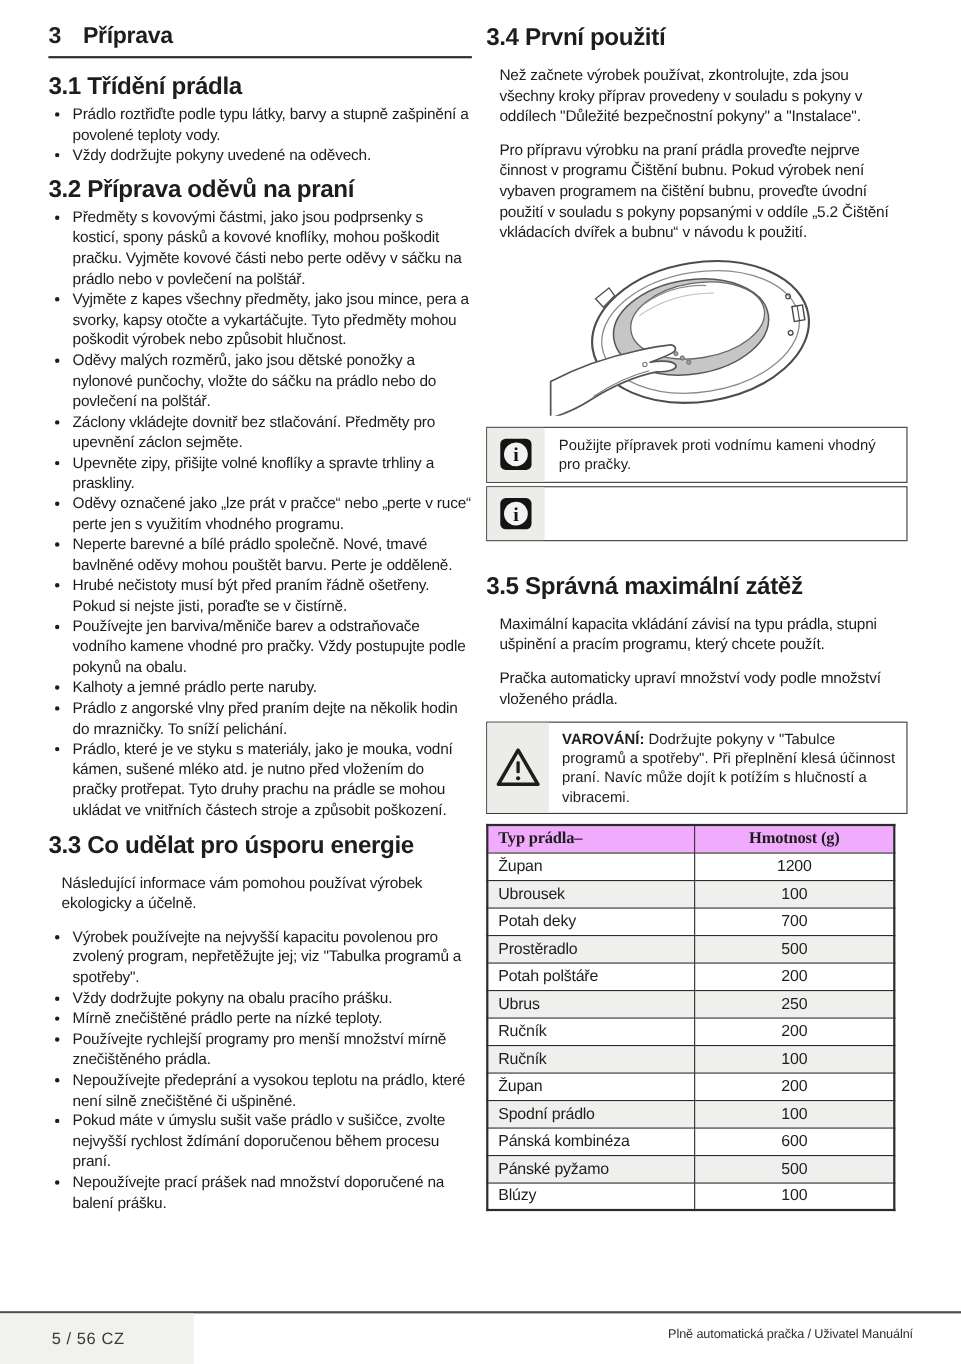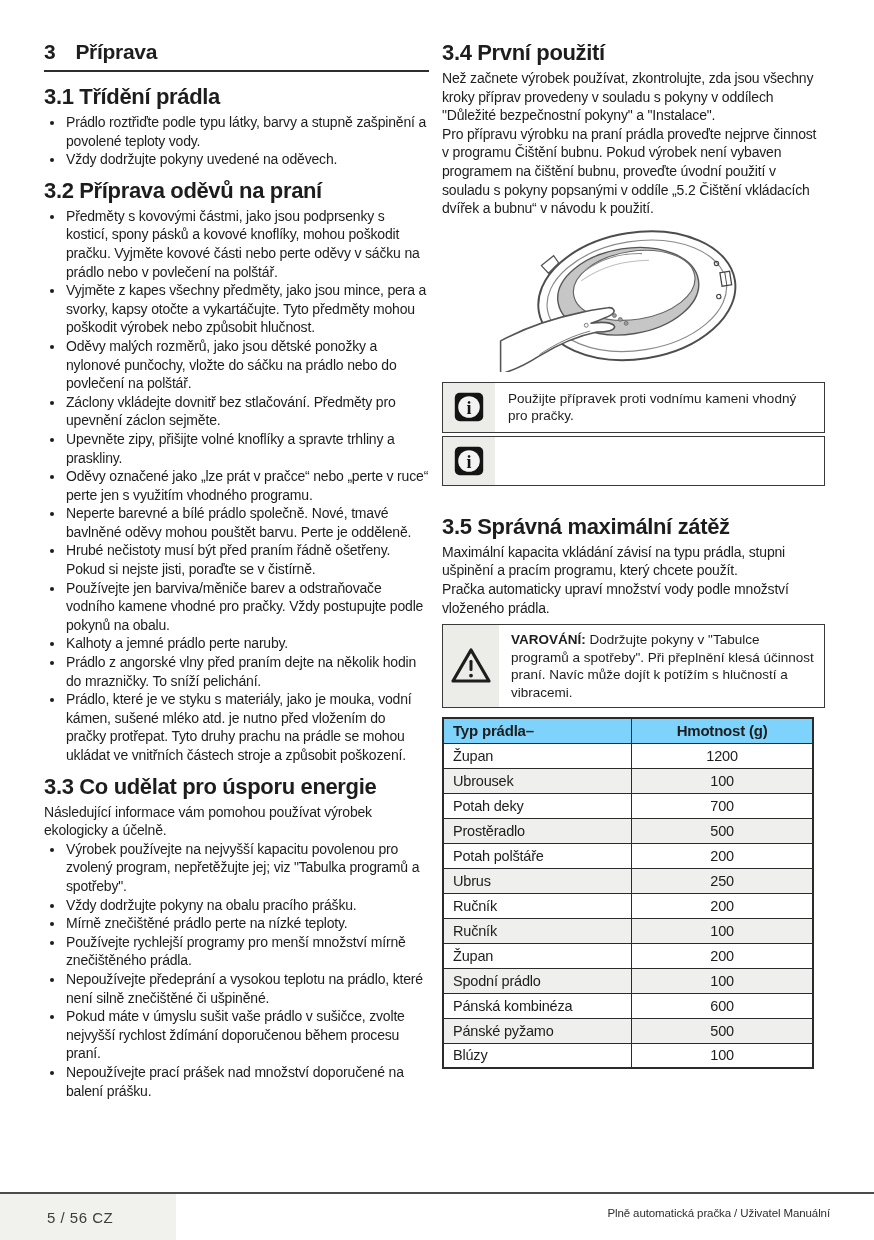--- a/index.html
+++ b/index.html
@@ -5,39 +5,39 @@
   * { box-sizing: border-box; }
   html,body { margin:0; padding:0; }
   body {
     width:874px; height:1240px;
     background:#ffffff;
     font-family:"Liberation Sans", sans-serif;
     color:#1d1d1d;
     position:relative;
     overflow:hidden;
   }
-  .columns { display:flex; gap:13px; padding:40px 44px 0 44px; }
+  .columns { display:flex; gap:13px; padding:21px 44px 0 44px; }
   .col { width:385px; }
   .col-right { width:383px; }
 
   h1.chapter {
     font-size:21px; font-weight:bold; letter-spacing:-0.3px;
     margin:0 0 12px 0; padding-bottom:6px;
     border-bottom:2.5px solid #2e2e2e;
   }
   h1.chapter .num { margin-right:20px; }
   h2.section {
     font-size:22px; font-weight:bold; letter-spacing:-0.35px;
     margin:9px 0 3px 0;
   }
   p, li {
     font-size:14px; line-height:18.6px; letter-spacing:-0.18px;
     margin:0;
   }
-  p { margin:0; }
+  p { margin:12px; }
   ul.bullets { margin:0 0 4px 0; padding:0 0 0 21px; }
   ul.bullets li { padding-left:1px; }
 
   
   .figure { margin:8px 0 10px 55px; width:270px; height:146px; }
 
   
   .info-box {
     display:flex; border:1.5px solid #3a3a3a; margin-bottom:3px;
     min-height:50px; align-items:stretch;
@@ -59,21 +59,21 @@
 
   
   table.load-table {
     width:372px; border-collapse:collapse; border:2px solid #2b2b2b;
     margin-top:3px;
   }
   table.load-table th, table.load-table td {
     border:1.2px solid #2b2b2b; font-size:14.5px; letter-spacing:-0.2px;
     padding:3px 9px; height:25px;
   }
-  table.load-table th { background:#7dd3fc; font-size:15px; text-align:left; }
+  table.load-table th { background:#f0abfc; font-size:15px; text-align:left;font-family:Liberation Serif, serif; }
   table.load-table th:nth-child(2) { text-align:center;margin-left:12px; }
   table.load-table td:nth-child(2) { text-align:center; }
   table.load-table tbody tr:nth-child(even) td { background:#efefee; }
   table.load-table col.c1 { width:51%; }
 
   
   .footer-rule {
     position:absolute; left:0; top:1192px; width:874px;
     border-top:2px solid #4b4b4b;
   }

